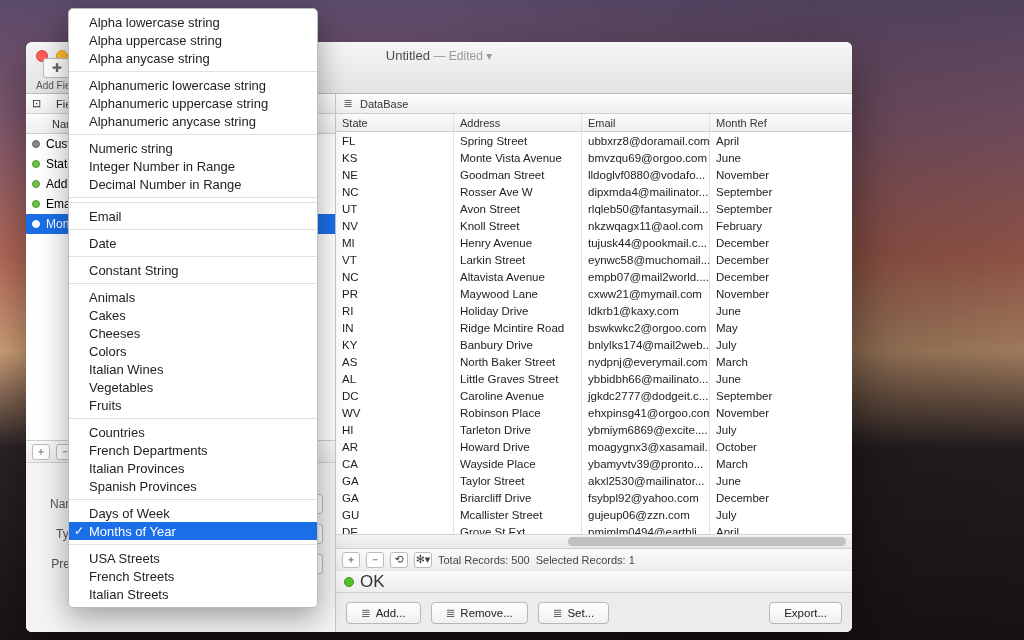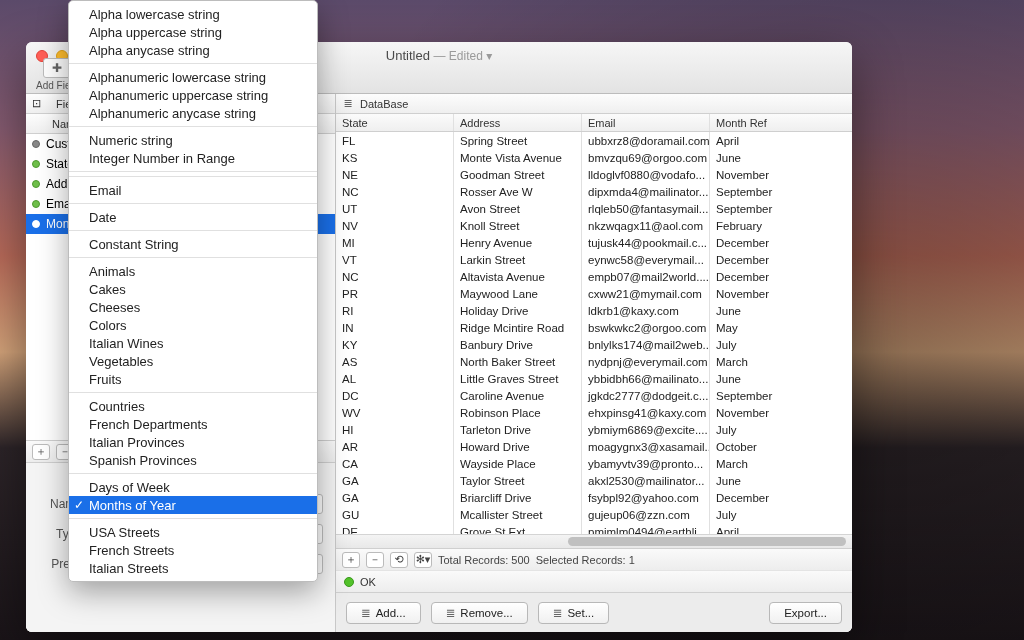--- a/index.html
+++ b/index.html
@@ -68,29 +68,29 @@
   .c-state{width:118px;border-right:1px solid #e0e0e0;}
   .c-addr{width:128px;border-right:1px solid #e0e0e0;}
   .c-email{width:128px;border-right:1px solid #e0e0e0;}
   .c-month{flex:1;}
   .tbody{ flex:1; overflow-y:auto; font-size:11.5px; color:#222;}
   .tr{ height:17px; display:flex;}
   .scroll-fake{ height:14px; background:linear-gradient(#f4f4f4,#e8e8e8); border-top:1px solid #d4d4d4; position:relative;}
   .scroll-fake::after{content:"";position:absolute;right:6px;left:45%;top:2px;bottom:2px;background:#c0c0c0;border-radius:6px;}
   .status-strip{ height:22px; border-top:1px solid #cfcfcf; background:linear-gradient(#fafafa,#ededed); display:flex;align-items:center;font-size:11px;color:#444; gap:6px; padding:0 6px;}
   .status-strip .sq{ width:18px;height:16px;border:1px solid #bbb;border-radius:3px;background:#fff;display:flex;align-items:center;justify-content:center;font-size:11px;}
-  .ok-strip{ height:22px; background:linear-gradient(#fafafa,#ededed); display:flex;align-items:center;font-size:11px;color:#333; padding-left:8px; gap:6px; border-top:1px solid #e4e4e4;}
+  .ok-strip{ height:22px; background:linear-gradient(#fafafa,#ededed); display:flex;align-items:center;font-size:17px;color:#333; padding-left:8px; gap:6px; border-top:1px solid #e4e4e4;}
   .ok-dot{ width:10px;height:10px;border-radius:50%;background:#53c22b;border:1px solid #3a9a1c;}
   .btn-bar{ height:40px; border-top:1px solid #cfcfcf; background:#ececec; display:flex;align-items:center; padding:0 10px; gap:10px;}
   .mac-btn{ height:22px; padding:0 14px; font-size:11.5px; color:#222; background:linear-gradient(#ffffff,#f0f0f0); border:1px solid #b8b8b8; border-radius:4px; display:flex;align-items:center; gap:6px;}
   .mac-btn .bars{letter-spacing:-1px;color:#666;}
   .btn-bar .spacer{flex:1;}
   
   .dropdown {
-    position:absolute; left:68px; top:0;
+    position:absolute; left:68px; top:8px;
     width:250px;
     background:#ffffff;
     border:1px solid #bcbcbc;
     border-radius:5px;
     box-shadow: 0 10px 30px rgba(0,0,0,0.35);
     padding:4px 0;
     font-size:13px; color:#222;
     z-index:50;
     max-height:640px;
   }
@@ -241,21 +241,21 @@
             </div>
             <div class="tr">
               <div class="td c-state">MI</div>
               <div class="td c-addr">Henry Avenue</div>
               <div class="td c-email">tujusk44@pookmail.c...</div>
               <div class="td c-month">December</div>
             </div>
             <div class="tr">
               <div class="td c-state">VT</div>
               <div class="td c-addr">Larkin Street</div>
-              <div class="td c-email">eynwc58@everymail...</div>
+              <div class="td c-email">eynwc58@muchomail...</div>
               <div class="td c-month">December</div>
             </div>
             <div class="tr">
               <div class="td c-state">NC</div>
               <div class="td c-addr">Altavista Avenue</div>
               <div class="td c-email">empb07@mail2world....</div>
               <div class="td c-month">December</div>
             </div>
             <div class="tr">
               <div class="td c-state">PR</div>
@@ -295,21 +295,21 @@
             </div>
             <div class="tr">
               <div class="td c-state">DC</div>
               <div class="td c-addr">Caroline Avenue</div>
               <div class="td c-email">jgkdc2777@dodgeit.c...</div>
               <div class="td c-month">September</div>
             </div>
             <div class="tr">
               <div class="td c-state">WV</div>
               <div class="td c-addr">Robinson Place</div>
-              <div class="td c-email">ehxpinsg41@kaxy.com</div>
+              <div class="td c-email">ehxpinsg41@orgoo.com</div>
               <div class="td c-month">November</div>
             </div>
             <div class="tr">
               <div class="td c-state">HI</div>
               <div class="td c-addr">Tarleton Drive</div>
               <div class="td c-email">ybmiym6869@excite....</div>
               <div class="td c-month">July</div>
             </div>
             <div class="tr">
               <div class="td c-state">AR</div>
@@ -404,20 +404,23 @@
     <div class="item">
       <span>Alphanumeric anycase string</span>
     </div>
     <div class="sep"></div>
     <div class="item">
       <span>Numeric string</span>
     </div>
     <div class="item">
       <span>Integer Number in Range</span>
     </div>
+    <div class="item">
+      <span>Decimal Number in Range</span>
+    </div>
     <div class="sep"></div>
     <div class="sep"></div>
     <div class="item">
       <span>Email</span>
     </div>
     <div class="sep"></div>
     <div class="item">
       <span>Date</span>
     </div>
     <div class="sep"></div>

